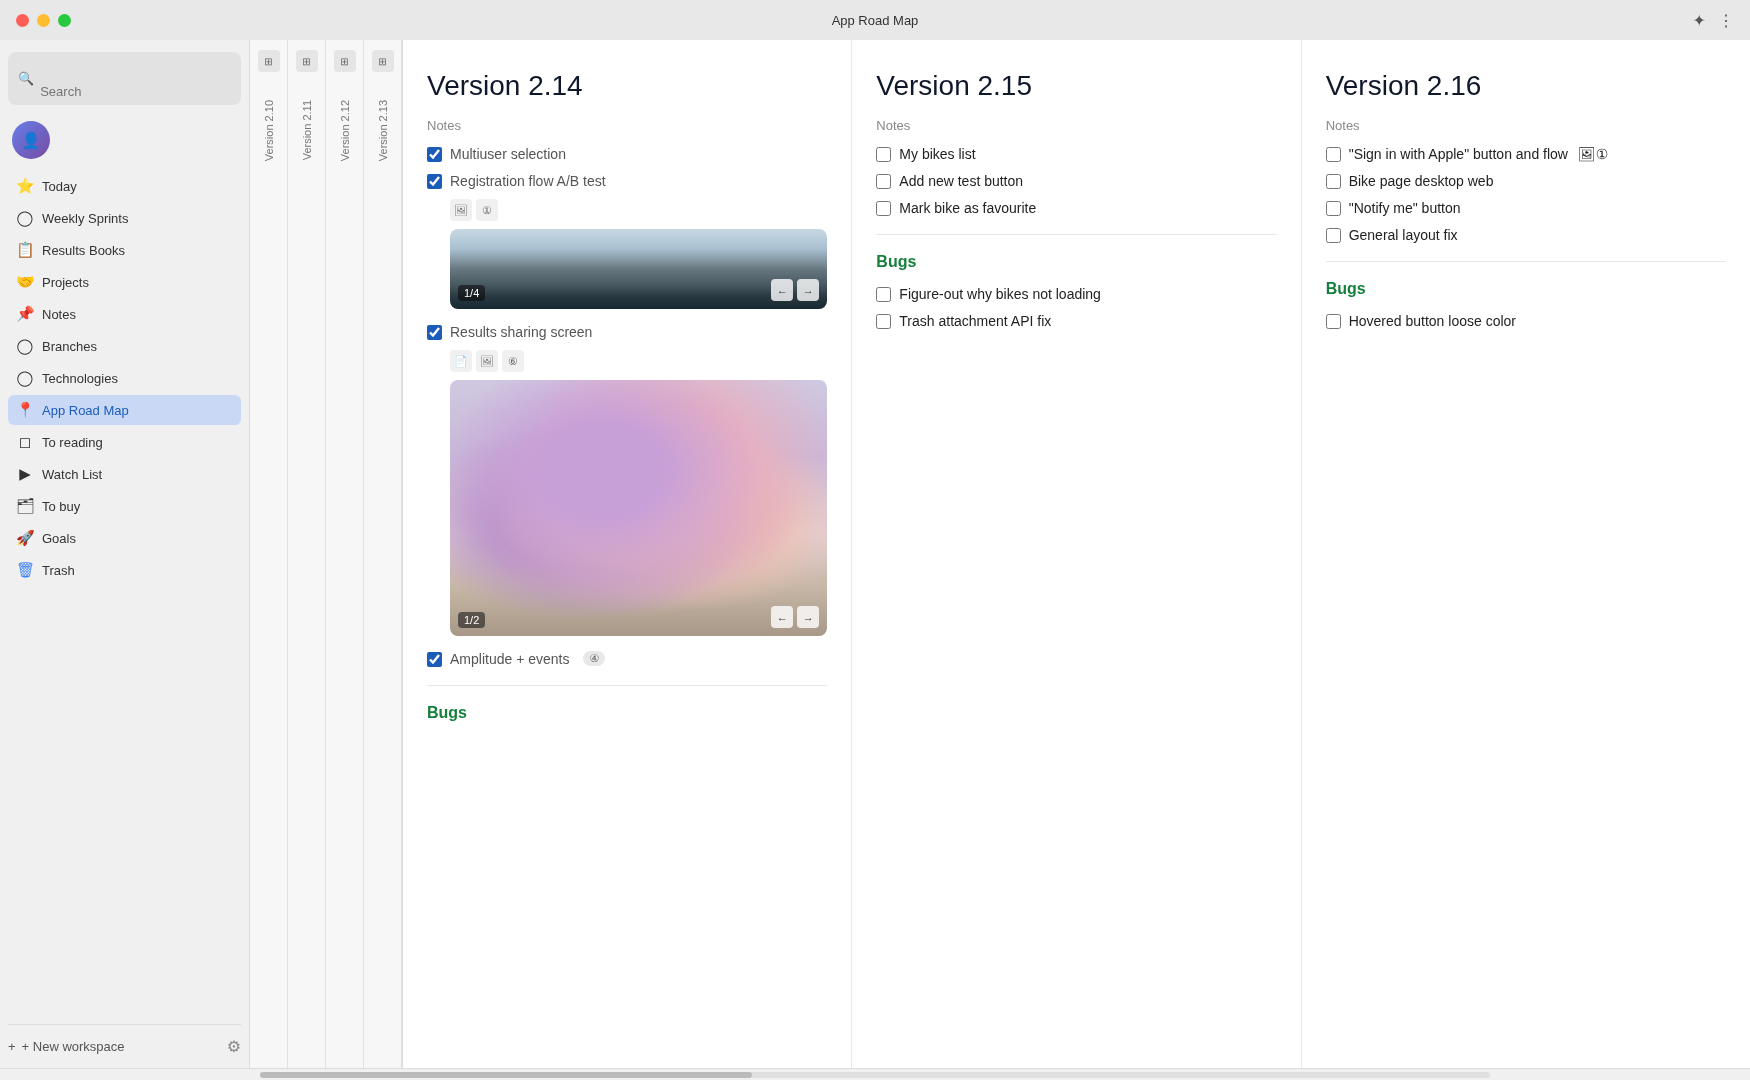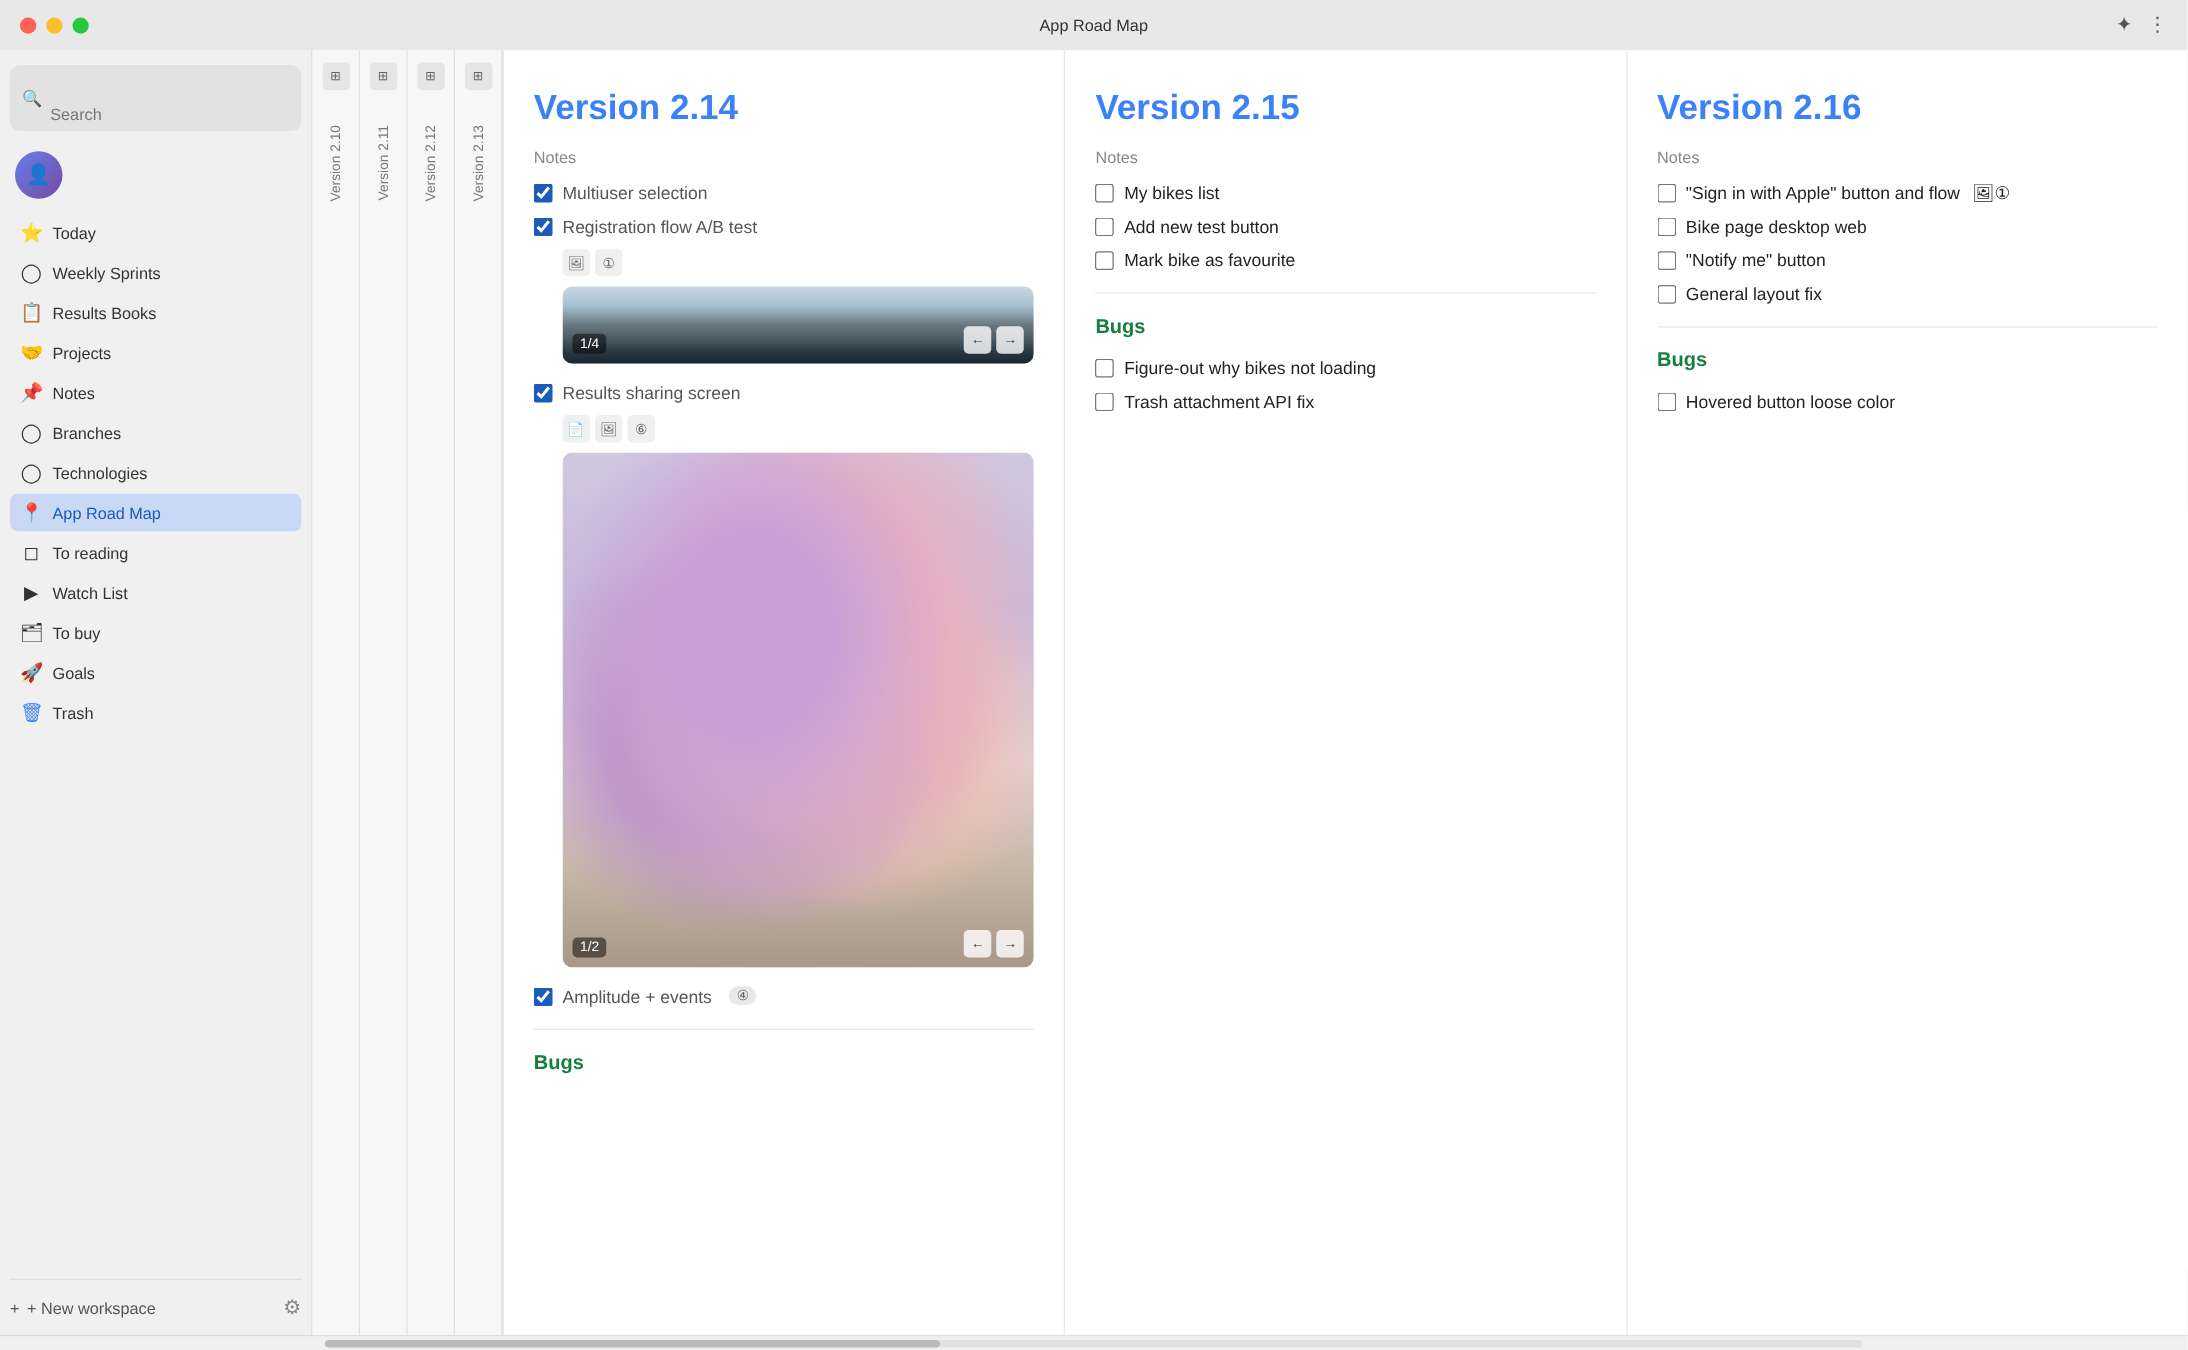--- a/index.html
+++ b/index.html
@@ -198,22 +198,22 @@
       min-width: 290px;
       flex: 1;
       padding: 30px 24px;
       border-right: 1px solid #e8e8e8;
       overflow-y: auto;
     }
     .version-column:last-child { border-right: none; }
 
     .version-title {
       font-size: 28px;
-      font-weight: 700;
-      color: #3b82f6;
+      font-weight: 400;
+      color: #0f172a;
       margin-bottom: 16px;
     }
     .section-label {
       font-size: 13px;
       color: #888;
       margin-bottom: 12px;
       font-weight: 400;
     }
     .checklist-item {
       display: flex;
@@ -256,24 +256,24 @@
       padding: 1px 6px;
       font-size: 11px;
       color: #666;
     }
 
     .image-carousel {
       margin: 8px 0 14px 23px;
       border-radius: 8px;
       overflow: hidden;
       position: relative;
-      height: 62px;
+      height: 80px;
     }
     .image-carousel.tall {
-      height: 412px;
+      height: 256px;
     }
     .carousel-bg {
       width: 100%;
       height: 100%;
       display: flex;
       align-items: center;
       justify-content: center;
     }
     .carousel-bg.forest {
       background: linear-gradient(180deg, #b8c9d4 0%, #8fa8b5 40%, #3d5a68 60%, #2a3f4a 80%, #1a2830 100%);

